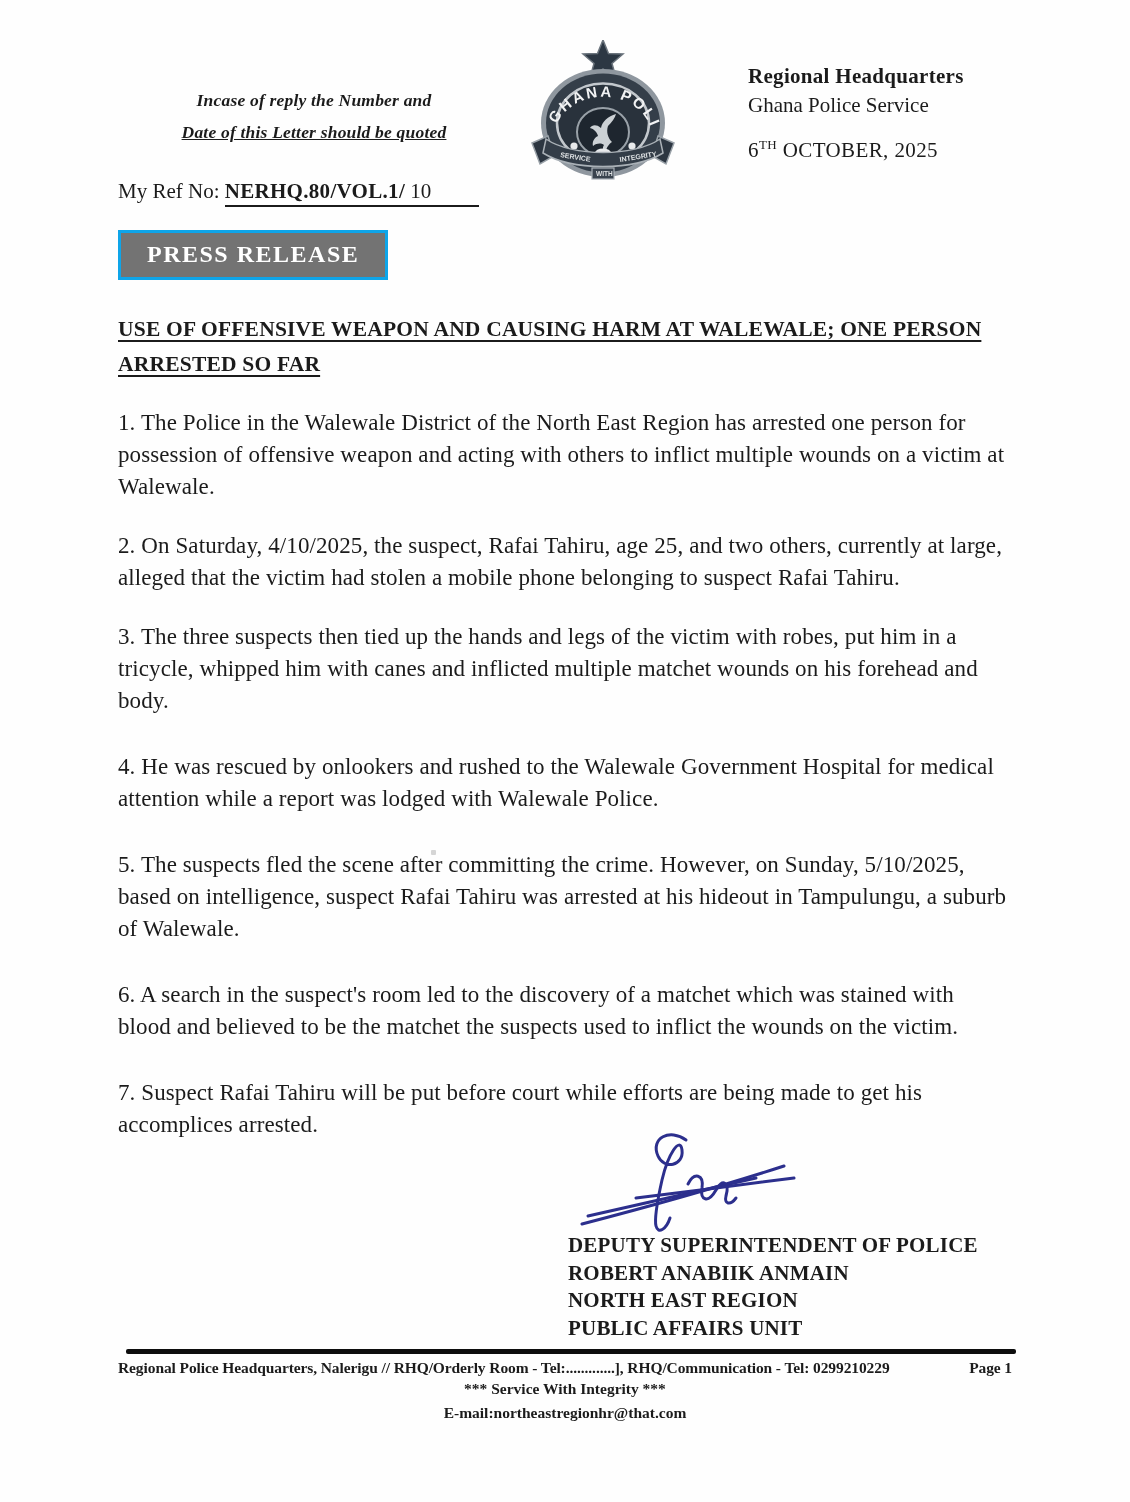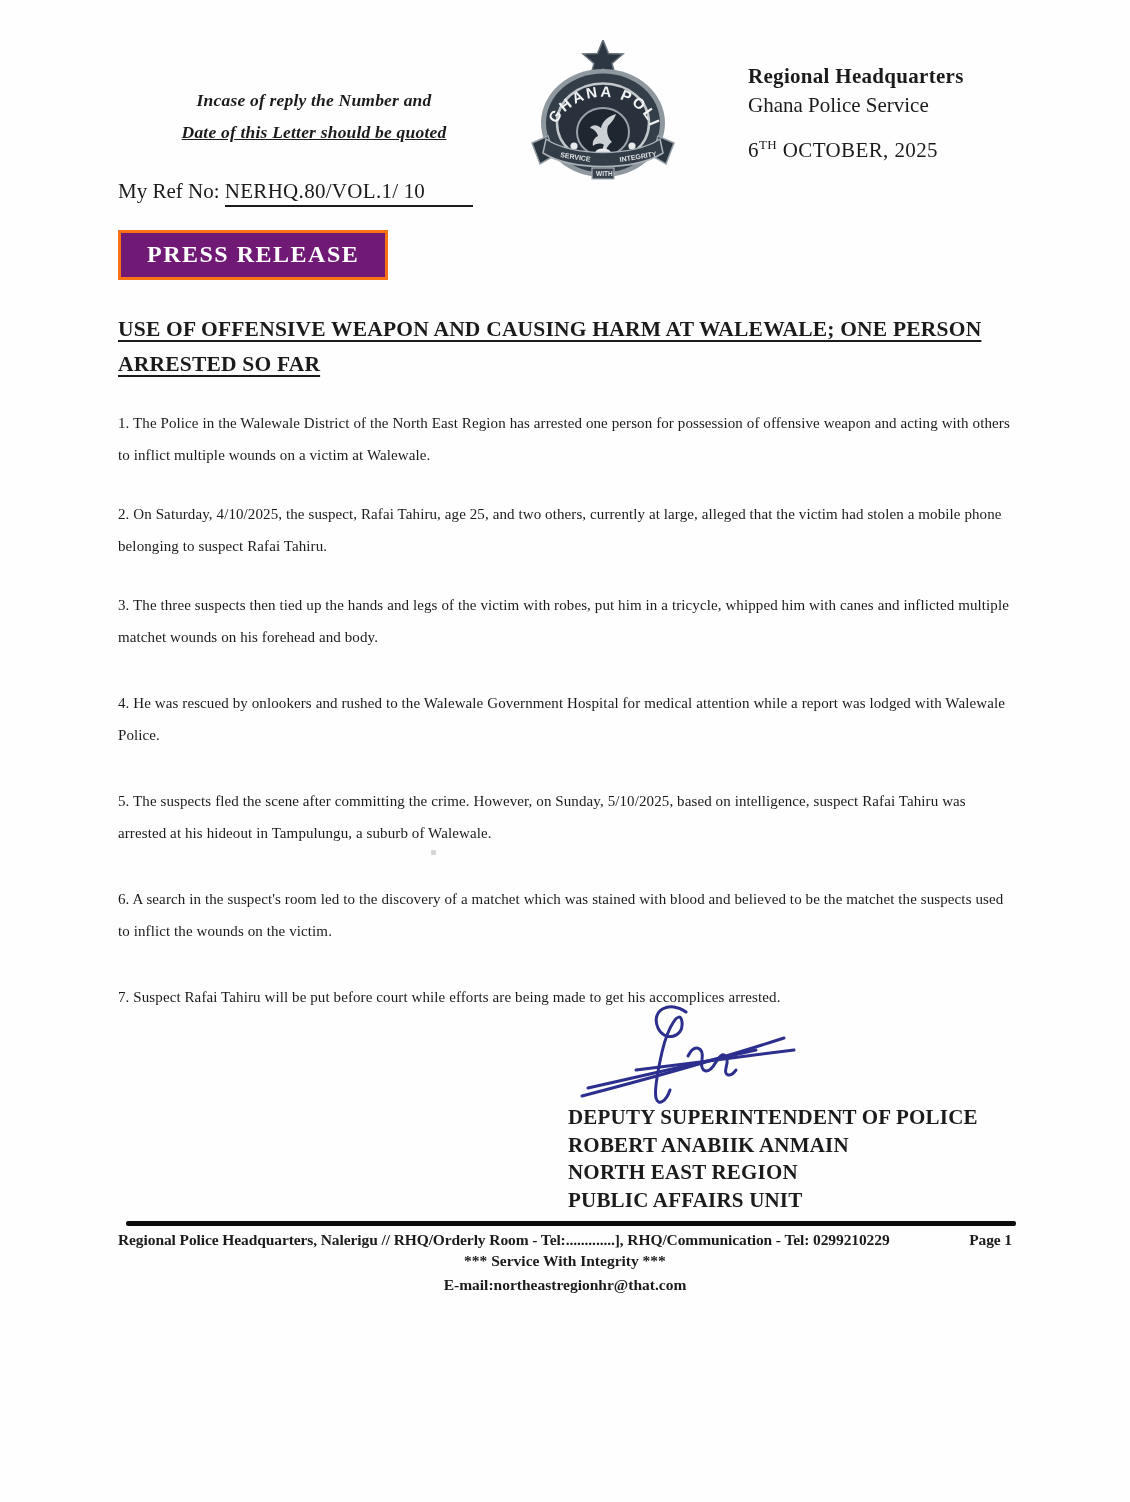--- a/index.html
+++ b/index.html
@@ -15,49 +15,49 @@
     padding:40px 118px 0 118px;
   }
 
   
   .hdr { display:flex; align-items:flex-start; }
   .hdr-left { width:392px; padding-top:44px; }
   .note-line { font-size:17.5px; font-weight:bold; font-style:italic; line-height:1.85; letter-spacing:.2px;text-align:center; }
   .note-line.u { text-decoration:underline; }
   .ref-line { margin-top:30px; font-size:21px; }
   .ref-underline { border-bottom:2.5px solid #1b1b1b; padding-right:48px; padding-bottom:2px; }
-  .ref-code { font-weight:normal; letter-spacing:.3px;margin-top:20px; }
+  .ref-code { font-weight:bold; letter-spacing:.3px;margin-top:20px; }
   .ref-num { font-weight:normal; }
 
   .hdr-center { width:186px; display:flex; justify-content:center; }
   .hdr-right { flex:1; padding-top:22px; padding-left:52px; font-size:21px; line-height:1.38; }
   .org-title { font-weight:bold; letter-spacing:.3px; }
   .org-date { margin-top:16px; letter-spacing:.4px; }
   .org-date sup { font-size:13px; }
 
   
   .banner-box {
     display:inline-block;
     margin-top:26px;
-    background:#701a75;
-    border:3px solid #f97316;
+    background:#737373;
+    border:3px solid #0ea5e9;
     color:#fff;
     font-weight:bold;
     font-size:24px;
     letter-spacing:1.5px;
     padding:8px 26px 9px 26px;
   }
 
   
   .doc-title { margin-top:32px; font-size:21.5px; font-weight:bold; line-height:1.62; letter-spacing:.2px; }
   .doc-title span { text-decoration:underline; text-decoration-thickness:2px; text-underline-offset:4px; }
 
   
   .body-text { margin-top:26px; }
-  .para { font-size:15px; line-height:32px; margin-bottom:27px; letter-spacing:.1px; max-width:900px; }
+  .para { font-size:23px; line-height:32px; margin-bottom:27px; letter-spacing:.1px; max-width:900px; }
   .para.gap-lg { margin-bottom:34px; }
 
   .stray-dot { position:absolute; left:431px; top:850px; width:5px; height:5px; background:#b9b9b9; border-radius:1px; opacity:.6; }
 
   
   .sig-block { margin-left:450px; margin-top:2px; }
   .sig-art { position:relative; height:64px; }
   .sig-art svg { position:absolute; left:8px; top:-42px; }
   .sig-name-lines { font-size:21px; font-weight:bold; line-height:27.5px; letter-spacing:.2px; }
 

